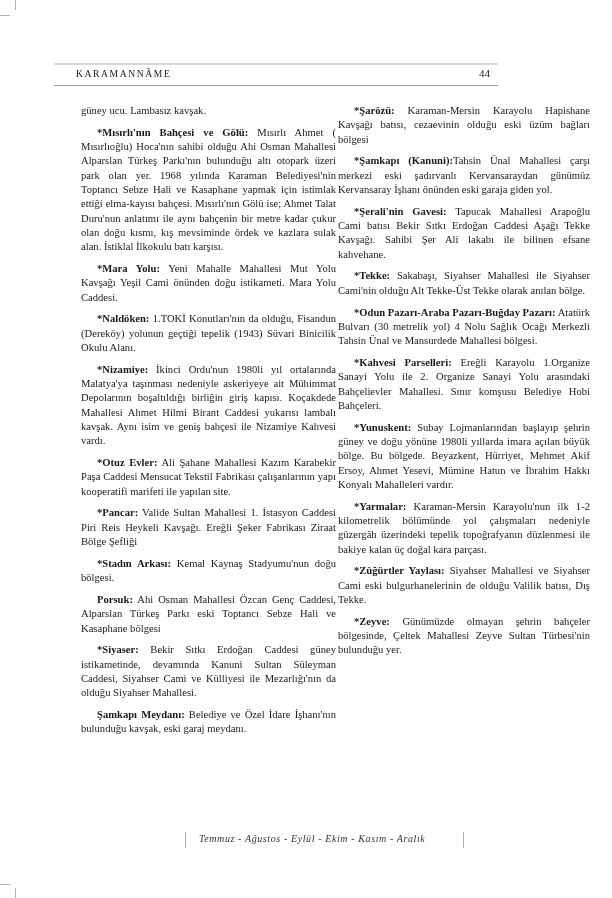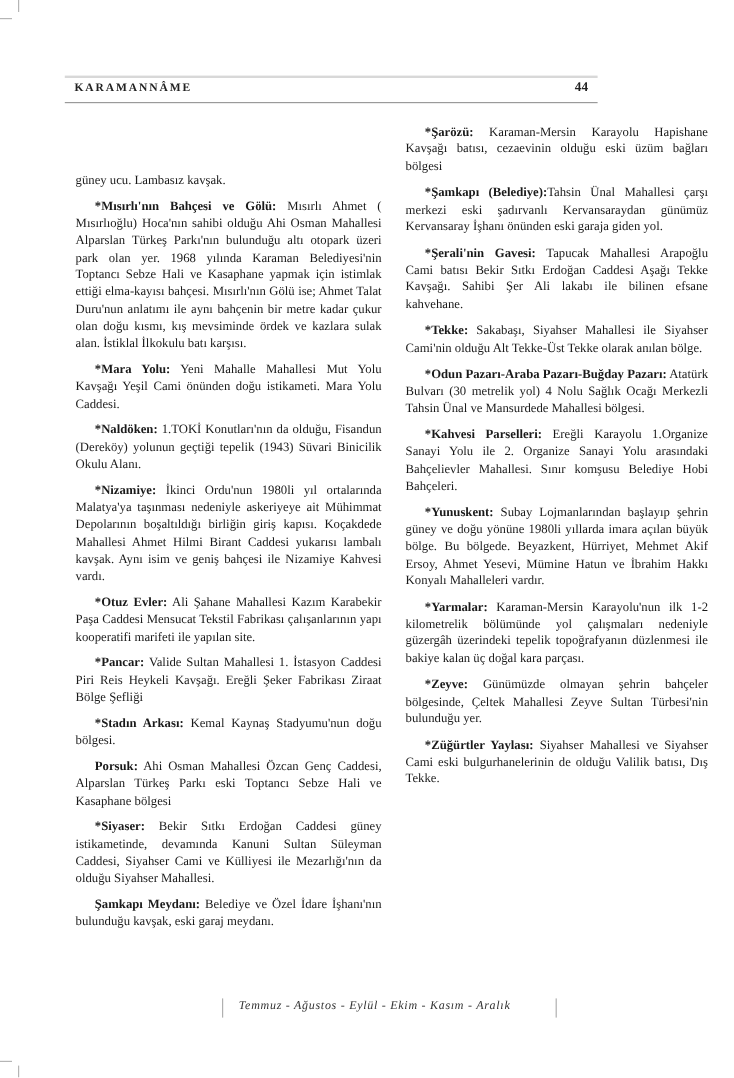--- a/index.html
+++ b/index.html
@@ -1,25 +1,25 @@
 <!DOCTYPE html>
 <html><head>
 <meta charset="utf-8">
 <style>
   html, body { margin: 0; padding: 0; background: #ffffff; }
   body { width: 612px; height: 898px; position: relative; overflow: hidden;
          font-family: "Liberation Serif", "DejaVu Serif", serif; color: #1a1a1a; }
   .crop { position: absolute; background: #b5b5b5; }
   .header { position: absolute; left: 54px; top: 63px; width: 444px; height: 20px;
             border-top: 2px solid #d8d8d8; border-bottom: 1px solid #9a9a9a; }
-  .header .title { position: absolute; left: 8px; top: 3px; font-weight: bold; font-size: 9.6px;
+  .header .title { position: absolute; left: 22px; top: 3px; font-weight: normal; font-size: 9.6px;
                    letter-spacing: 1.6px; color: #222; }
-  .header .page-num { position: absolute; right: 8px; top: 2px; font-weight: bold; font-size: 11px; color: #222; }
+  .header .page-num { position: absolute; right: 8px; top: 2px; font-weight: normal; font-size: 11px; color: #222; }
   .col { position: absolute; top: 104px; width: 255px; font-size: 10.6px; line-height: 14.3px; text-align: justify; }
-  .col.left { left: 63px; margin-top: 40px; }
+  .col.left { left: 81px; }
   .col.right { left: 338px; width: 252px; font-family: Liberation Serif, serif; }
   .para { margin: 0 0 7.5px 0; text-indent: 16px; hyphens: manual; }
   .para.noindent { text-indent: 0; }
   .para b { font-weight: bold; }
   .footer { position: absolute; top: 832px; left: 185px; width: 280px; height: 18px; }
   .footer .bar { position: absolute; top: 0; width: 1px; height: 16px; background: #b0b0b0; }
   .footer .text { position: absolute; left: 14px; top: 1px; font-style: italic; font-size: 10px;
                   letter-spacing: 0.6px; color: #333; white-space: nowrap; }
 </style>
 </head>
@@ -44,28 +44,28 @@
   <p class="para"><b>*Otuz Evler:</b><span> Ali Şahane Mahallesi Kazım Karabekir Paşa Caddesi Mensucat Tekstil Fabrikası çalışanlarının yapı kooperatifi marifeti ile yapılan site.</span></p>
   <p class="para"><b>*Pancar:</b><span> Valide Sultan Mahallesi 1. İstasyon Caddesi Piri Reis Heykeli Kavşağı. Ereğli Şeker Fabrikası Ziraat Bölge Şefliği</span></p>
   <p class="para"><b>*Stadın Arkası:</b><span> Kemal Kaynaş Stadyumu'nun doğu bölgesi.</span></p>
   <p class="para"><b>Porsuk:</b><span> Ahi Osman Mahallesi Özcan Genç Caddesi, Alparslan Türkeş Parkı eski Toptancı Sebze Hali ve Kasaphane bölgesi</span></p>
   <p class="para"><b>*Siyaser:</b><span> Bekir Sıtkı Erdoğan Caddesi güney istikametinde, devamında Kanuni Sultan Süleyman Caddesi, Siyahser Cami ve Külliyesi ile Mezarlığı'nın da olduğu Siyahser Mahallesi.</span></p>
   <p class="para"><b>Şamkapı Meydanı:</b><span> Belediye ve Özel İdare İşhanı'nın bulunduğu kavşak, eski garaj meydanı.</span></p>
 </div>
 
 <div class="col right">
   <p class="para"><b>*Şarözü:</b><span> Karaman-Mersin Karayolu Hapishane Kavşağı batısı, cezaevinin olduğu eski üzüm bağları bölgesi</span></p>
-  <p class="para"><b>*Şamkapı (Belediye):</b><span>Tahsin Ünal Mahallesi çarşı merkezi eski şadırvanlı Kervansaraydan günümüz Kervansaray İşhanı önünden eski garaja giden yol.</span></p>
+  <p class="para"><b>*Şamkapı (Kanuni):</b><span>Tahsin Ünal Mahallesi çarşı merkezi eski şadırvanlı Kervansaraydan günümüz Kervansaray İşhanı önünden eski garaja giden yol.</span></p>
   <p class="para"><b>*Şerali'nin Gavesi:</b><span> Tapucak Mahallesi Arapoğlu Cami batısı Bekir Sıtkı Erdoğan Caddesi Aşağı Tekke Kavşağı. Sahibi Şer Ali lakabı ile bilinen efsane kahvehane.</span></p>
   <p class="para"><b>*Tekke:</b><span> Sakabaşı, Siyahser Mahallesi ile Siyahser Cami'nin olduğu Alt Tekke-Üst Tekke olarak anılan bölge.</span></p>
   <p class="para"><b>*Odun Pazarı-Araba Pazarı-Buğday Pazarı:</b><span> Atatürk Bulvarı (30 metrelik yol) 4 Nolu Sağlık Ocağı Merkezli Tahsin Ünal ve Mansurdede Mahallesi bölgesi.</span></p>
   <p class="para"><b>*Kahvesi Parselleri:</b><span> Ereğli Karayolu 1.Organize Sanayi Yolu ile 2. Organize Sanayi Yolu arasındaki Bahçelievler Mahallesi. Sınır komşusu Belediye Hobi Bahçeleri.</span></p>
   <p class="para"><b>*Yunuskent:</b><span> Subay Lojmanlarından başlayıp şehrin güney ve doğu yönüne 1980li yıllarda imara açılan büyük bölge. Bu bölgede. Beyazkent, Hürriyet, Mehmet Akif Ersoy, Ahmet Yesevi, Mümine Hatun ve İbrahim Hakkı Konyalı Mahalleleri vardır.</span></p>
   <p class="para"><b>*Yarmalar:</b><span> Karaman-Mersin Karayolu'nun ilk 1-2 kilometrelik bölümünde yol çalışmaları nedeniyle güzergâh üzerindeki tepelik topoğrafyanın düzlenmesi ile bakiye kalan üç doğal kara parçası.</span></p>
+  <p class="para"><b>*Züğürtler Yaylası:</b><span> Siyahser Mahallesi ve Siyahser Cami eski bulgurhanelerinin de olduğu Valilik batısı, Dış Tekke.</span></p>
   <p class="para"><b>*Zeyve:</b><span> Günümüzde olmayan şehrin bahçeler bölgesinde, Çeltek Mahallesi Zeyve Sultan Türbesi'nin bulunduğu yer.</span></p>
-  <p class="para"><b>*Züğürtler Yaylası:</b><span> Siyahser Mahallesi ve Siyahser Cami eski bulgurhanelerinin de olduğu Valilik batısı, Dış Tekke.</span></p>
 </div>
 
 <div class="footer">
   <div class="bar" style="left:0;"></div>
   <span class="text">Temmuz - Ağustos - Eylül - Ekim - Kasım - Aralık</span>
   <div class="bar" style="left:278px;"></div>
 </div>
 
 </body></html>

